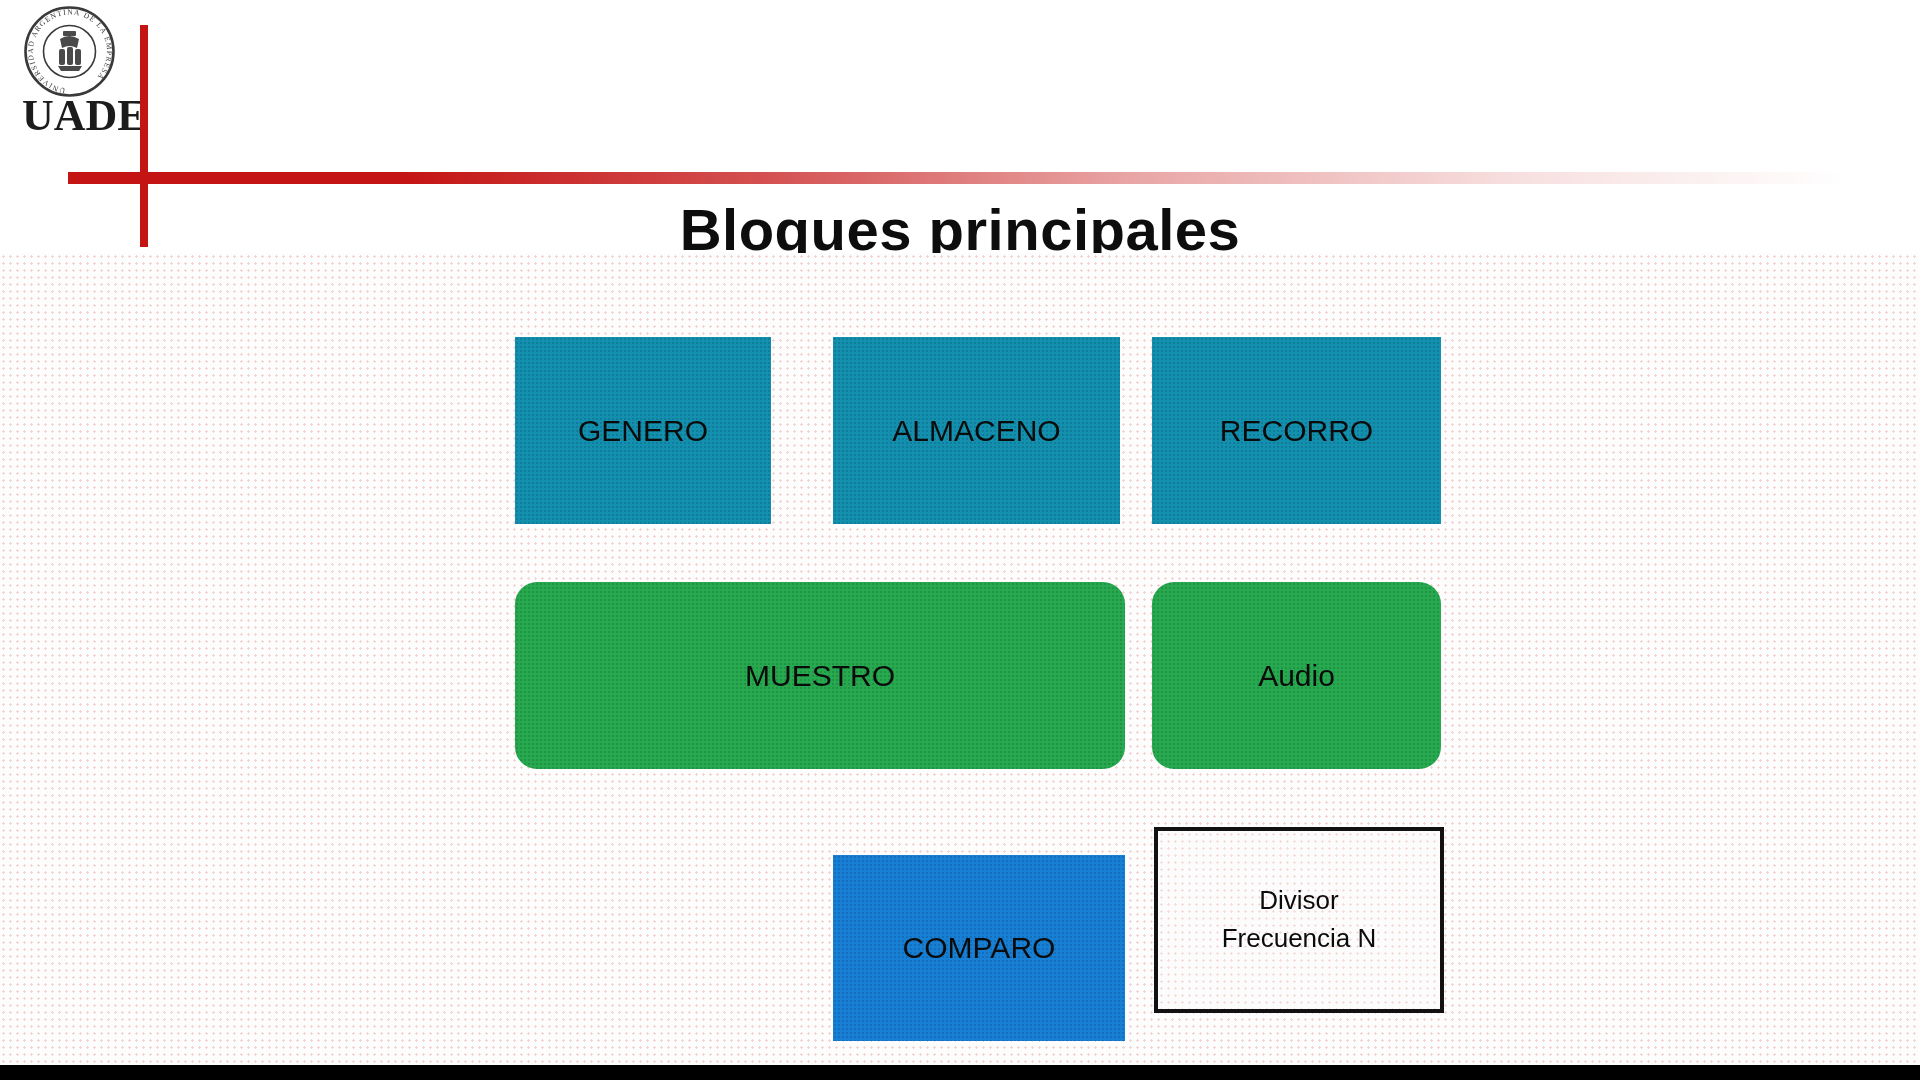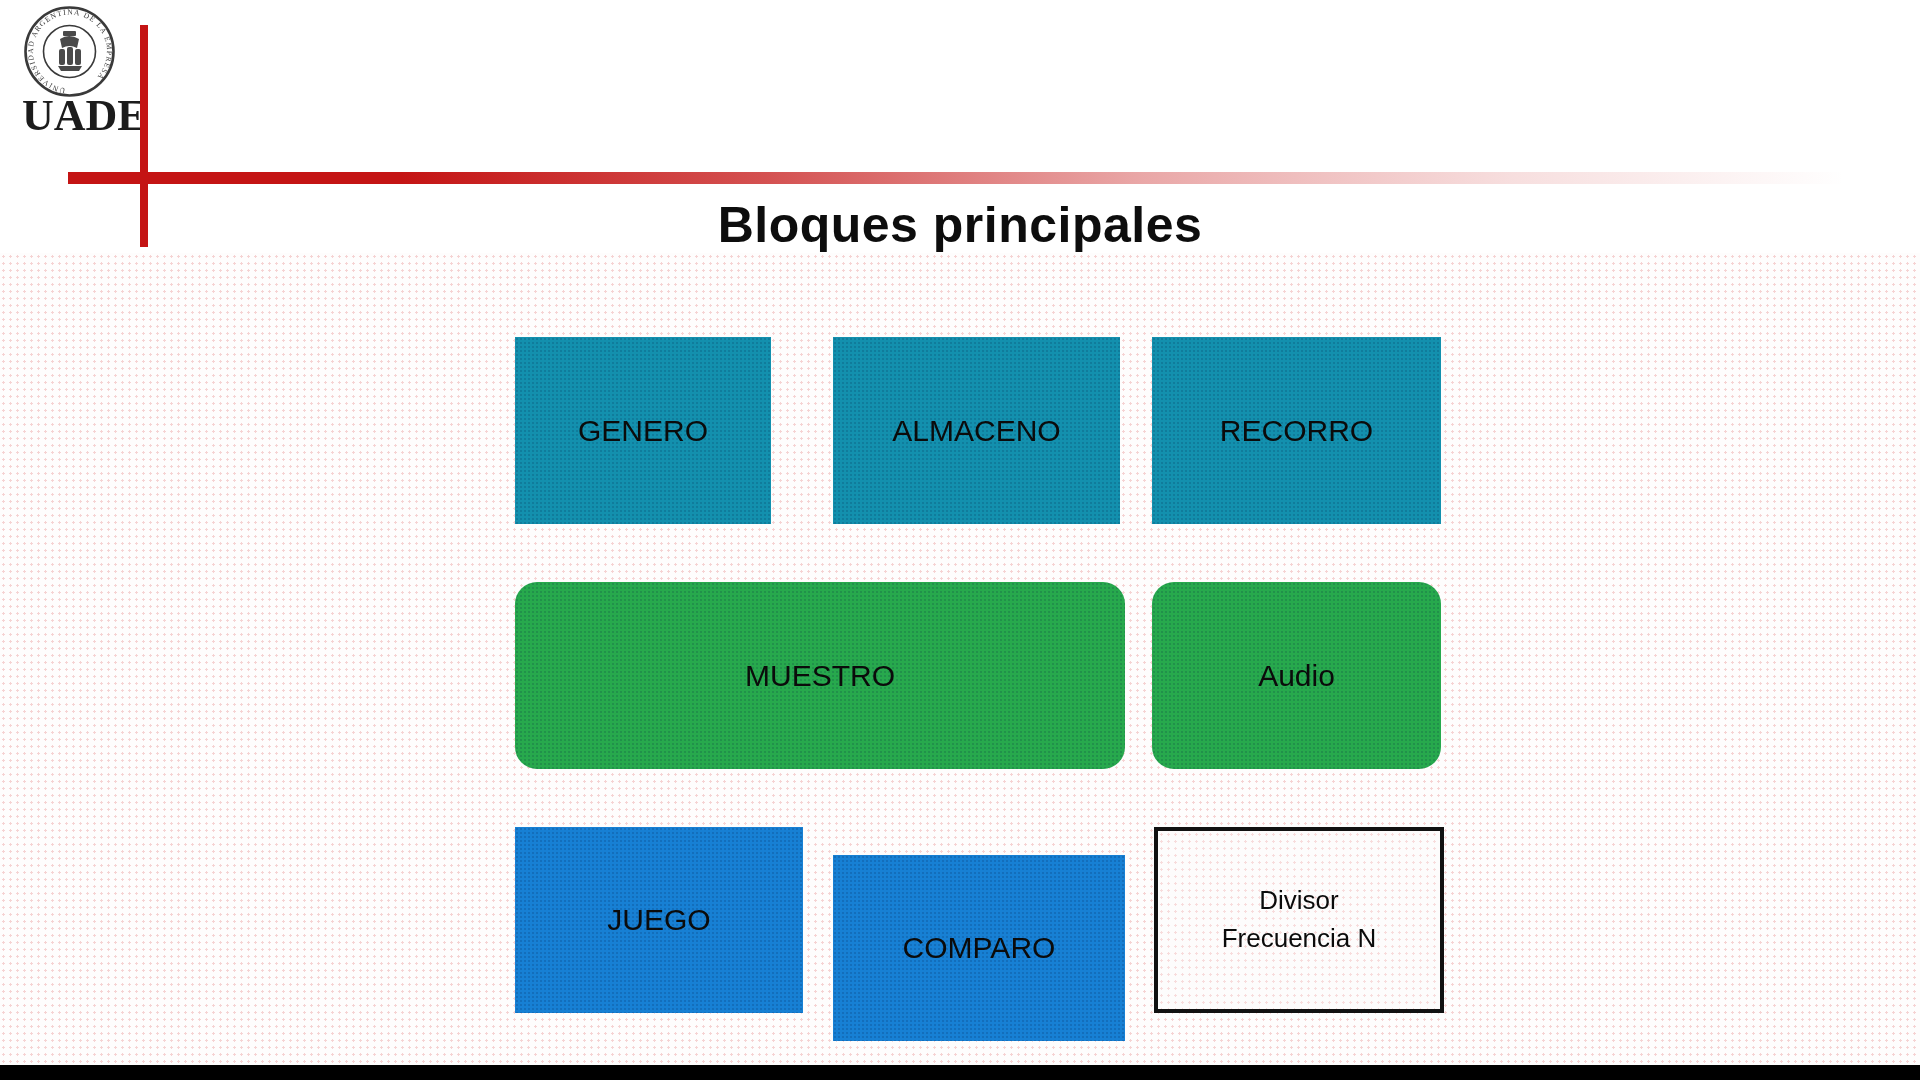--- a/index.html
+++ b/index.html
@@ -29,21 +29,21 @@
     background:linear-gradient(to right,
       var(--red) 0%, var(--red) 18%,
       rgba(198,24,24,0.75) 38%,
       rgba(198,24,24,0.38) 58%,
       rgba(198,24,24,0.14) 78%,
       rgba(198,24,24,0) 96%);
   }
   .title{
     position:absolute;left:0;right:0;top:196px;margin:0;
     text-align:center;
-    font-size:50px;font-weight:bold;letter-spacing:0.5px;
+    font-size:58px;font-weight:bold;letter-spacing:0.5px;
     color:#0d0d0d;
   }
 
   
   .body-area{
     position:absolute;left:0;right:0;top:253px;bottom:15px;
     background-color:#fefdfd;
     background-image:radial-gradient(circle, rgba(236,160,160,0.45) 1px, transparent 1.3px);
     background-size:7px 7px;
   }
@@ -126,23 +126,20 @@
     <span>RECORRO</span>
   </div>
 
   <div class="block green b-muestro">
     <span>MUESTRO</span>
   </div>
   <div class="block green b-audio">
     <span>Audio</span>
   </div>
 
-  <div class="block blue b-juego">
-    <span>JUEGO</span>
-  </div>
   <div class="block blue b-comparo">
     <span>COMPARO</span>
   </div>
   <div class="block b-divisor">
     <span>Divisor</span>
     <span>Frecuencia N</span>
   </div>
 
   <div class="footer-bar"></div>
 </div>

